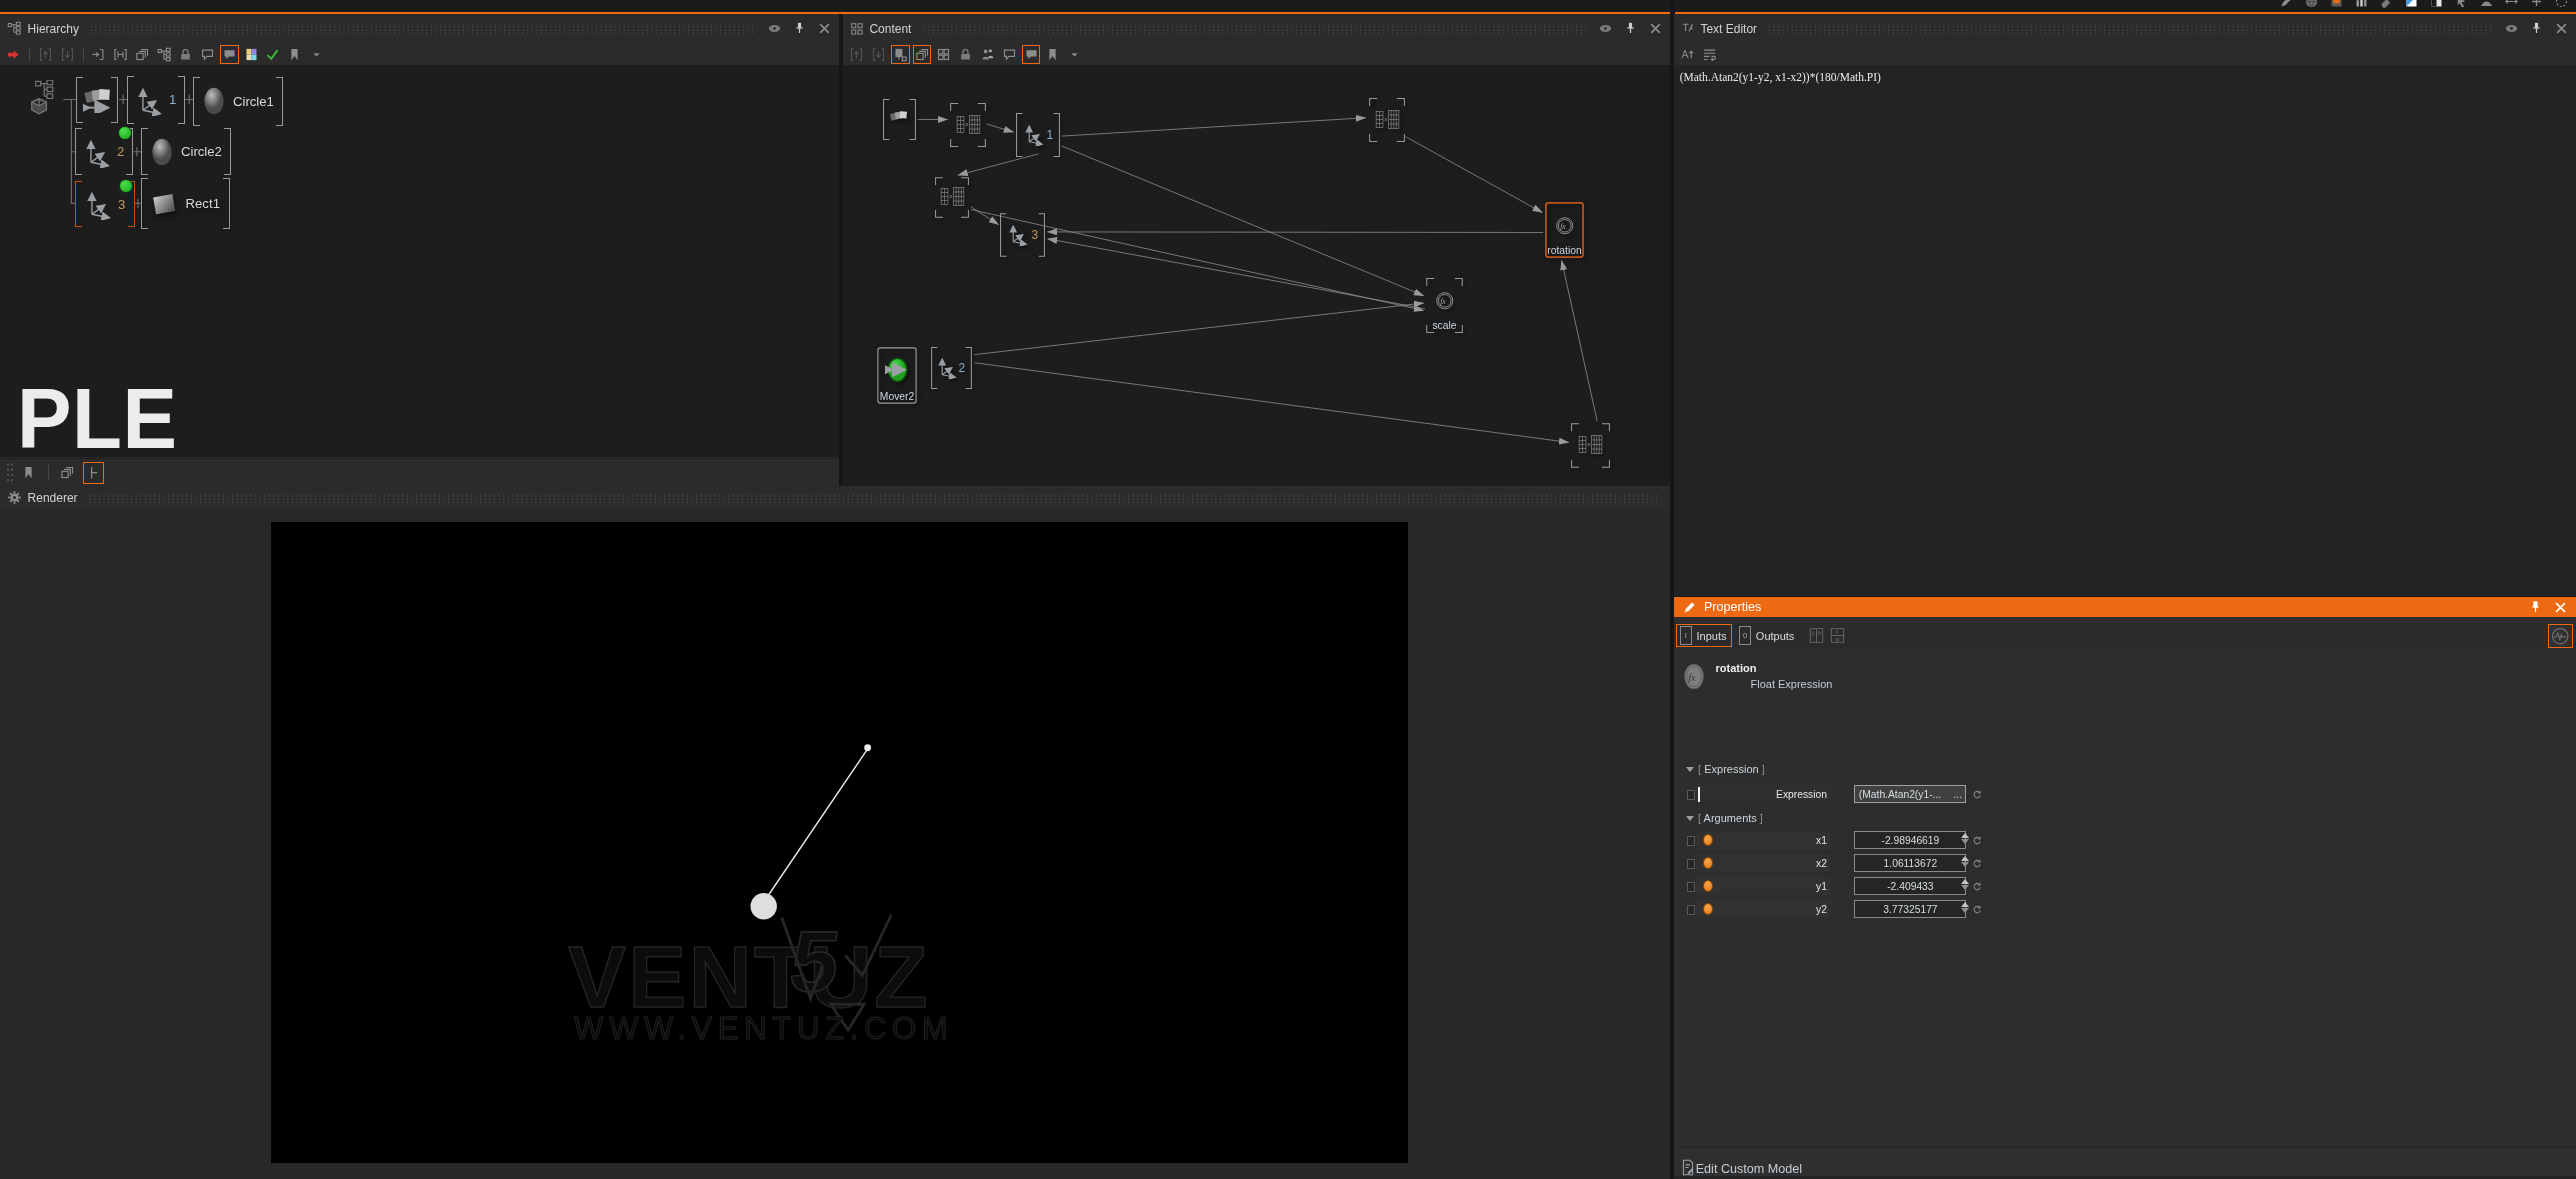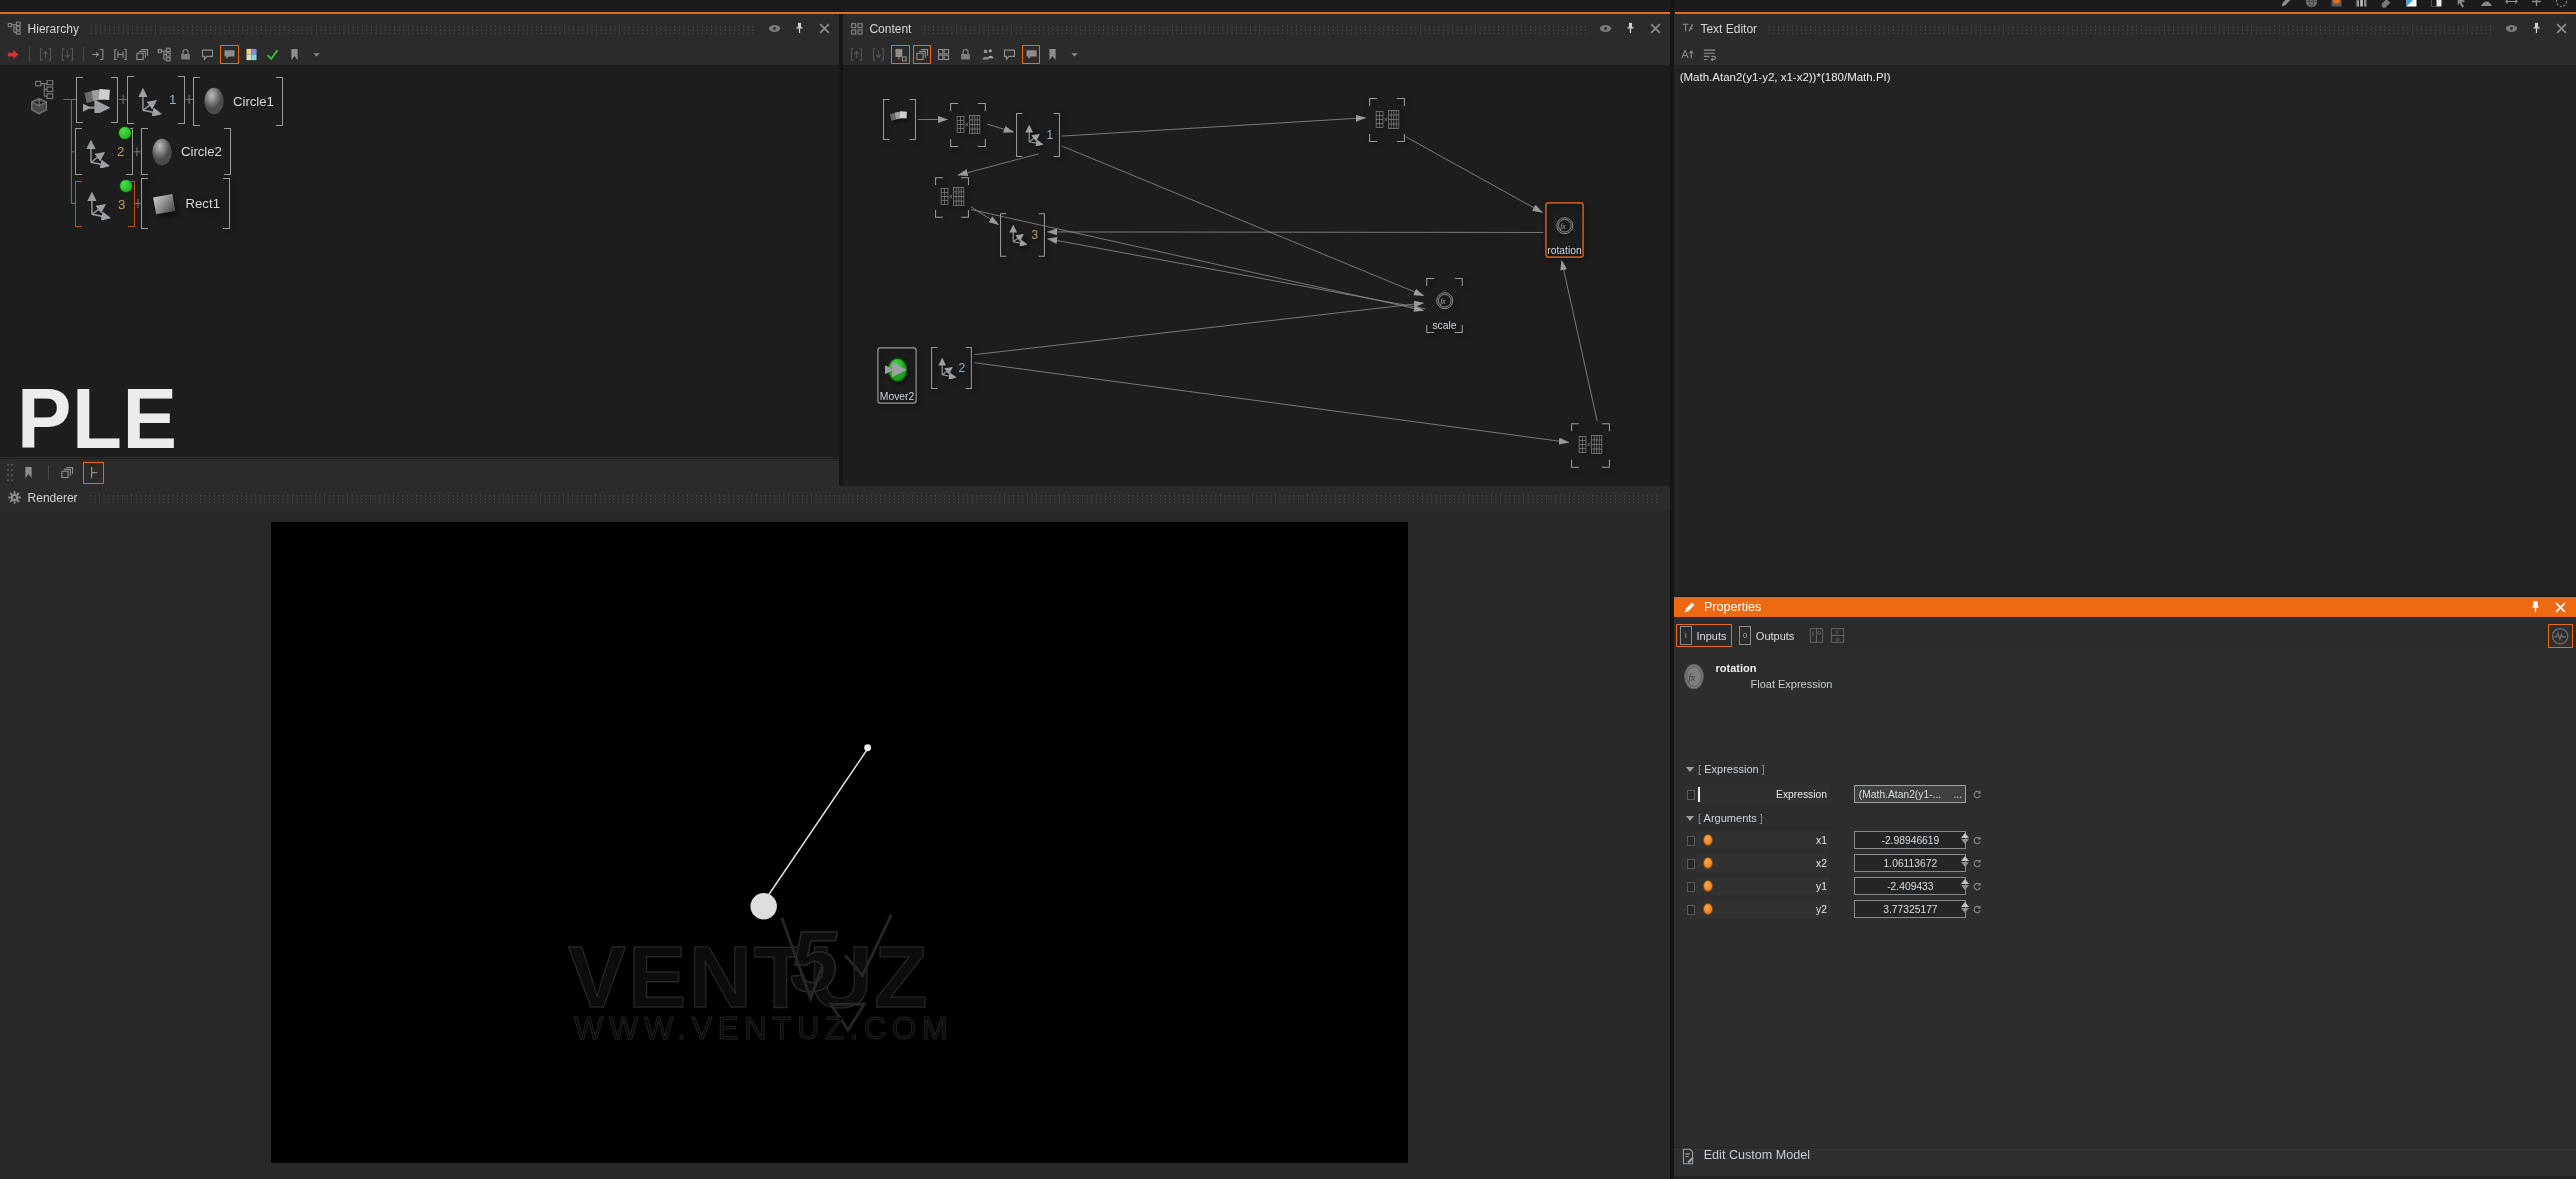--- a/index.html
+++ b/index.html
@@ -53,21 +53,21 @@
   
   .gwrap{position:absolute;inset:0;}
   .gedges{position:absolute;left:0;top:0;}
   .gnode{position:absolute;box-sizing:border-box;display:flex;flex-direction:column;
          align-items:center;justify-content:center;filter:drop-shadow(2.3px 2.9px 2.9px rgba(0,0,0,.55));}
   .gframe{position:absolute;inset:0;}
   .glabel{position:absolute;bottom:2.3px;left:0;right:0;text-align:center;font-size:10.3px;color:#ccd8e0;}
   .gnum{position:absolute;right:6.9px;top:50%;transform:translateY(-50%);font-size:12px;}
   
   .code-area{background:#232323;}
-  .codeline{position:absolute;left:5.7px;top:5.7px;font-family:Liberation Sans, sans-serif;
+  .codeline{position:absolute;left:5.7px;top:5.7px;font-family:Liberation Serif, serif;
             font-size:11.5px;color:#eaeaea;white-space:pre;}
   
   .rbody{background:#282828;}
   .viewport{position:absolute;background:#000;}
   .wm-brand{position:absolute;font-weight:700;color:#0c0c0c;-webkit-text-stroke:1.4px #242424;
             letter-spacing:2.3px;line-height:1;}
   .wm-url{position:absolute;color:#0a0a0a;-webkit-text-stroke:0.9px #232323;letter-spacing:5.7px;line-height:1;}
   
   .props-title{position:absolute;left:0;top:0;right:0;height:20px;display:flex;align-items:center;
                gap:6.9px;padding:0 8px;}
@@ -102,21 +102,21 @@
         border:1.1px solid #848c90;background:#252525;display:flex;align-items:center;
         justify-content:center;font-size:10.3px;color:#d6dfe4;}
   .vbox.expr{background:#404040;border-color:#9aa2a6;justify-content:flex-start;padding:0 3.4px;}
   .vbox.expr .more{margin-left:auto;color:#cfd6da;}
   .spin{position:absolute;left:265px;top:1.7px;display:flex;flex-direction:column;gap:1.7px;}
   .spin i{width:0;height:0;border-left:4px solid transparent;border-right:4px solid transparent;}
   .spin .up{border-bottom:5.2px solid #c2c2c2;} .spin .dn{border-top:5.2px solid #8f8f8f;}
   .loopic{position:absolute;left:276px;top:4px;}
   .cursorbar{position:absolute;left:1.7px;top:1.7px;width:1.7px;height:15px;background:#f2f2f2;}
   .props-foot{position:absolute;left:0;bottom:4px;right:0;height:28px;background:#2f2f2f;
-              display:flex;align-items:flex-start;gap:8px;padding:0 5.7px;border-top:0.6px solid #262626;}
+              display:flex;align-items:flex-end;gap:0;padding:0 5.7px;border-top:0.6px solid #262626;}
   .props-foot .flbl{font-size:12.6px;color:#c4ced6;}
   .bottom-strip{position:absolute;left:0;bottom:0;right:0;height:4px;background:#242424;}
 </style>
 </head>
 <body>
 
 <svg style="position:absolute;width:0;height:0">
   <defs>
     <marker id="mE" viewBox="0 0 12 8" refX="11" refY="4" markerWidth="13" markerHeight="9" orient="auto">
       <path d="M0 0 L12 4 L0 8 Z" fill="#9a9a9a"></path>

